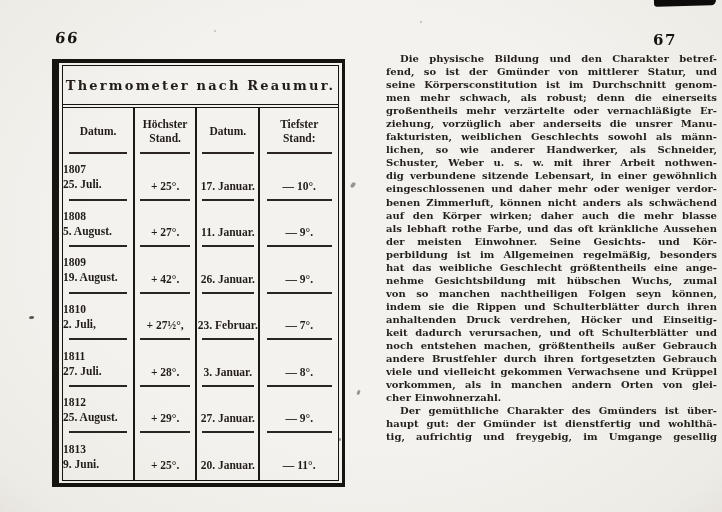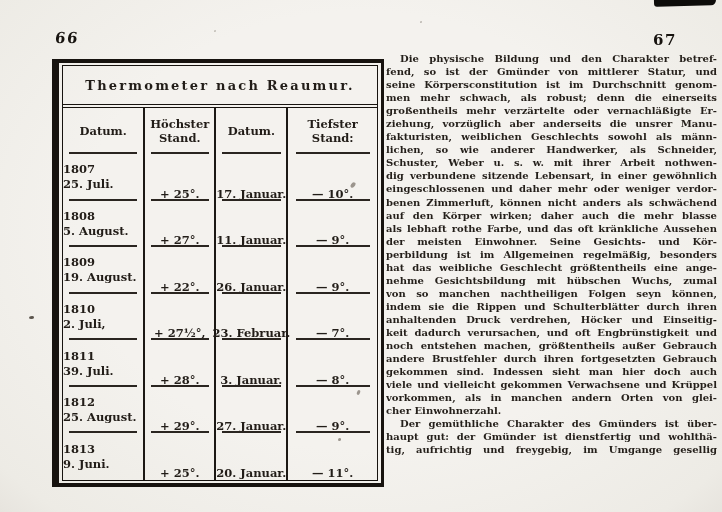--- a/index.html
+++ b/index.html
@@ -7,47 +7,48 @@
     position:relative; width:722px; height:512px; overflow:hidden;
     background: radial-gradient(ellipse at 50% 45%, #f4f2ee 55%, #edebe5 92%, #e7e4de 100%);
     font-family:"DejaVu Serif", serif; color:#221d18;
   }
   
   .pagenum { position:absolute; font-size:15px; font-weight:bold; letter-spacing:1.5px; color:#17130f; }
   #pn66 { left:55px; top:29px; transform:skewX(-6deg); }
   #pn67 { left:653px; top:31px; }
   
   .table-outer {
-    position:absolute; left:52px; top:59px; width:332px; height:428px;
+    position:absolute; left:52px; top:59px; width:293px; height:428px;
     box-sizing:border-box; border:solid #17130f; border-width:4px 3px 4px 7px;
     padding:2px 3px; background:transparent;
   }
   .table-inner {
     box-sizing:border-box; border:1px solid #17130f; height:100%;
     display:flex; flex-direction:column;
   }
   .t-title {
     height:38px; display:flex; align-items:center; justify-content:center;
     font-size:13px; font-weight:bold; letter-spacing:2.2px;
     border-bottom:4px double #17130f; white-space:nowrap;
   }
   .t-grid {
     flex:1; display:grid;
     grid-template-columns:26.2% 22.6% 23% 28.2%;
     grid-template-rows:46px repeat(7, 1fr);
+    font-family:Liberation Serif, serif;
   }
   .cell { position:relative; box-sizing:border-box; font-weight:bold; font-size:11.5px; }
   .c0,.c1,.c2 { border-right:2px solid #1c1814; }
   .cell:not(.lastrow)::after {
     content:''; position:absolute; left:8%; right:8%; bottom:0;
     border-bottom:2px solid #2a2520;
   }
   .hcell { display:flex; flex-direction:column; align-items:center; justify-content:center; line-height:14px; text-align:center; }
   .ycell { display:flex; flex-direction:column; align-items:flex-start; justify-content:center; line-height:15px; text-align:center; white-space:nowrap; }
-  .vcell { display:flex; align-items:flex-end; justify-content:center; white-space:nowrap; overflow:visible; }
+  .vcell { display:flex; align-items:flex-end; justify-content:center; padding-bottom:9px; white-space:nowrap; overflow:visible; }
   
   .rp-text {
     position:absolute; left:386px; top:52px; width:331px;
     font-size:10px; font-weight:bold; line-height:13.05px; color:#241f1a;
   }
   .tl { text-align:justify; text-align-last:justify; height:13.05px; overflow:hidden; }
   .tl.indent { text-indent:14px; }
   .tl.parend { text-align-last:left; }
   
   .blob { position:absolute; background:#0d0c0a; }
@@ -111,35 +112,35 @@
             <span>5. August.</span>
           </div>
           <div class="cell vcell c1">+ 27°.</div>
           <div class="cell vcell c2">11. Januar.</div>
           <div class="cell vcell c3">— 9°.</div>
 
           <div class="cell ycell c0">
             <span>1809</span>
             <span>19. August.</span>
           </div>
-          <div class="cell vcell c1">+ 22°.</div>
+          <div class="cell vcell c1">+ 42°.</div>
           <div class="cell vcell c2">26. Januar.</div>
           <div class="cell vcell c3">— 9°.</div>
 
           <div class="cell ycell c0">
             <span>1810</span>
             <span>2. Juli,</span>
           </div>
           <div class="cell vcell c1">+ 27½°,</div>
           <div class="cell vcell c2">23. Februar.</div>
           <div class="cell vcell c3">— 7°.</div>
 
           <div class="cell ycell c0">
             <span>1811</span>
-            <span>39. Juli.</span>
+            <span>27. Juli.</span>
           </div>
           <div class="cell vcell c1">+ 28°.</div>
           <div class="cell vcell c2">3. Januar.</div>
           <div class="cell vcell c3">— 8°.</div>
 
           <div class="cell ycell c0">
             <span>1812</span>
             <span>25. August.</span>
           </div>
           <div class="cell vcell c1">+ 29°.</div>
@@ -177,24 +178,23 @@
       <div class="tl">benen Zimmerluft, können nicht anders als schwächend</div>
       <div class="tl">auf den Körper wirken; daher auch die mehr blasse</div>
       <div class="tl">als lebhaft rothe Farbe, und das oft kränkliche Aussehen</div>
       <div class="tl">der meisten Einwohner. Seine Gesichts- und Kör-</div>
       <div class="tl">perbildung ist im Allgemeinen regelmäßig, besonders</div>
       <div class="tl">hat das weibliche Geschlecht größtentheils eine ange-</div>
       <div class="tl">nehme Gesichtsbildung mit hübschen Wuchs, zumal</div>
       <div class="tl">von so manchen nachtheiligen Folgen seyn können,</div>
       <div class="tl">indem sie die Rippen und Schulterblätter durch ihren</div>
       <div class="tl">anhaltenden Druck verdrehen, Höcker und Einseitig-</div>
-      <div class="tl">keit dadurch verursachen, und oft Engbrünstigkeit und</div>
+      <div class="tl">keit dadurch verursachen, und oft Schulterblätter und</div>
       <div class="tl">noch entstehen machen, größtentheils außer Gebrauch</div>
       <div class="tl">andere Brustfehler durch ihren fortgesetzten Gebrauch</div>
-      <div class="tl">gekommen sind. Indessen sieht man hier doch auch</div>
       <div class="tl">viele und vielleicht gekommen Verwachsene und Krüppel</div>
       <div class="tl">vorkommen, als in manchen andern Orten von glei-</div>
       <div class="tl parend">cher Einwohnerzahl.</div>
       <div class="tl indent">Der gemüthliche Charakter des Gmünders ist über-</div>
       <div class="tl">haupt gut: der Gmünder ist dienstfertig und wohlthä-</div>
       <div class="tl">tig, aufrichtig und freygebig, im Umgange gesellig</div>
     </div>
   </div>
 
 </div>

